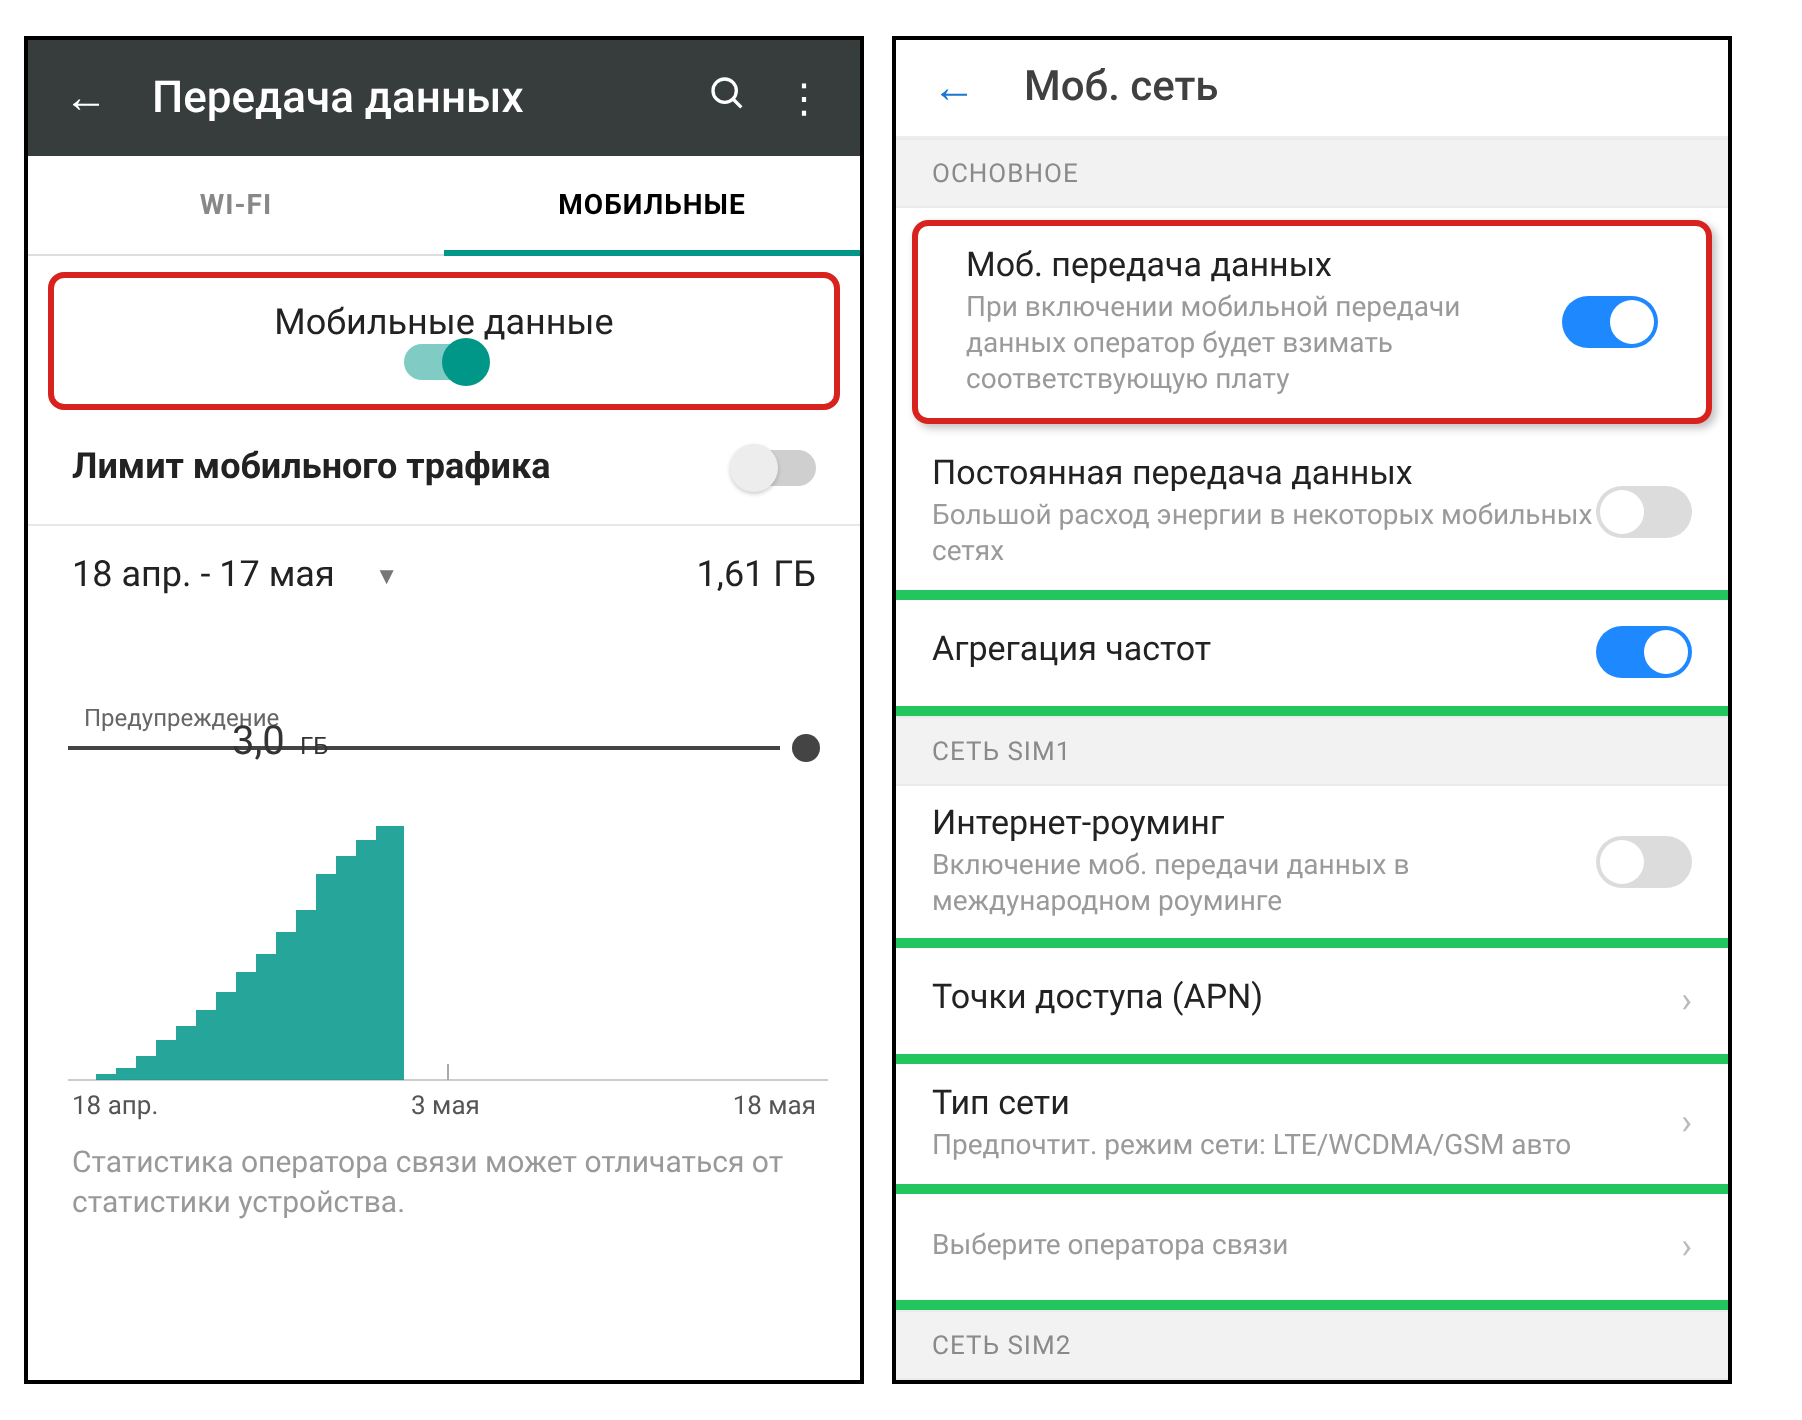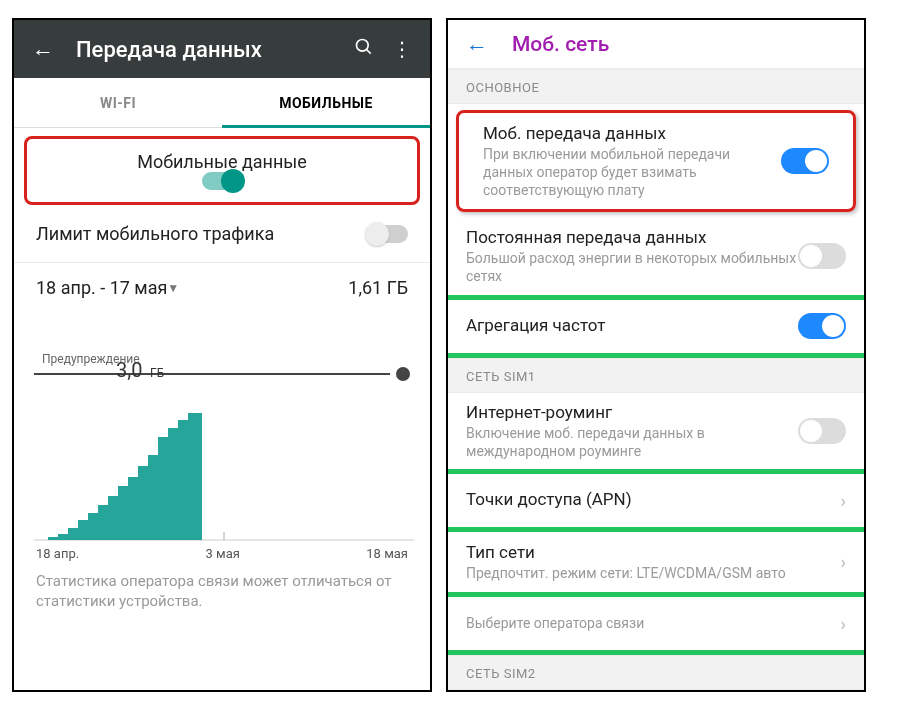--- a/index.html
+++ b/index.html
@@ -107,28 +107,28 @@
     background: #ededed;
     box-shadow: 0 1px 2px rgba(0,0,0,0.2);
   }
 
   .plain-row {
     display: flex;
     align-items: center;
     padding: 18px 22px;
     border-bottom: 1px solid #e7e7e7;
   }
-  .plain-row .row-label { flex: 1; }
+  .plain-row .row-label { flex: 1; font-weight: bold; }
 
   .range-row {
     display: flex;
     align-items: center;
     padding: 14px 22px 16px 22px;
   }
-  .range-left { display: flex; align-items: center; gap: 0; flex: 1; }
+  .range-left { display: flex; align-items: center; gap: 20px; flex: 1; }
   .range-label { font-size: 18px; color: #222; }
   .range-caret { color: #777; font-size: 12px; }
   .range-value { font-size: 18px; color: #222; }
 
   .chart-block {
     padding: 0 20px;
   }
   .warn-line {
     display: flex;
     align-items: center;
@@ -181,21 +181,21 @@
     padding: 0 18px;
     border-bottom: 1px solid #eee;
   }
   .right-header .back-arrow-blue {
     color: #1976d2;
     font-size: 22px;
     margin-right: 24px;
   }
   .right-header .title2 {
     font-size: 21px;
-    color: #a21caf;
+    color: #404040;
     font-weight: 500;
   }
 
   .section-hdr {
     background: #f2f2f2;
     color: #8a8a8a;
     font-size: 13px;
     letter-spacing: 0.5px;
     padding: 10px 18px 8px 18px;
     border-top: 1px solid #eaeaea;

